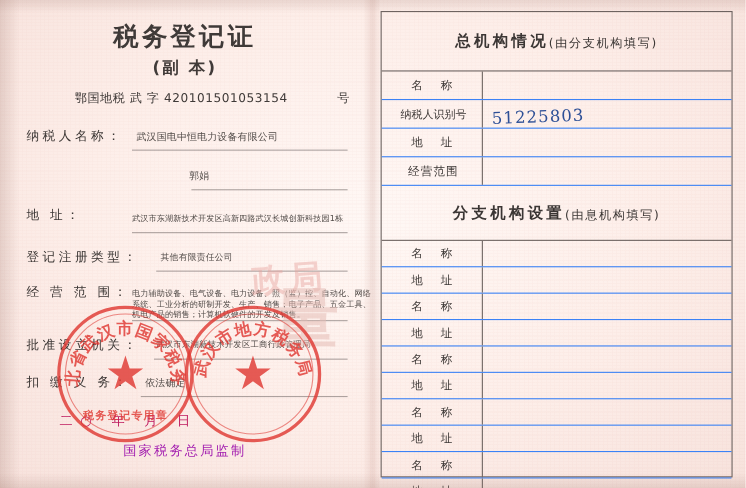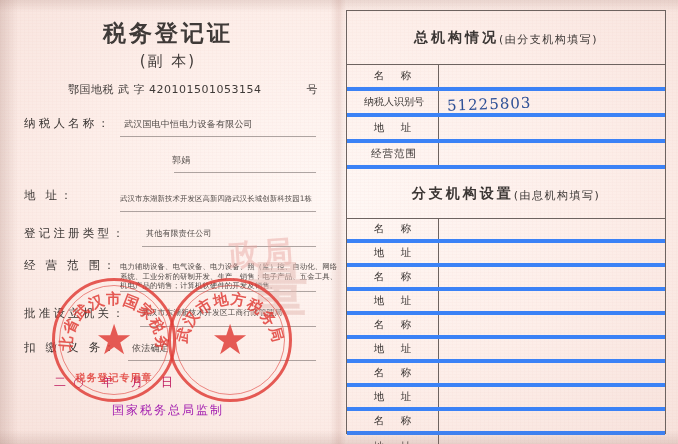--- a/index.html
+++ b/index.html
@@ -75,21 +75,21 @@
     font-weight: bold;
     letter-spacing: 3px;
     color: #3f3a38;
   }
   .title-sub {
     position: absolute;
     left: 0; right: 0;
     top: 52px;
     text-align: center;
     font-size: 15px;
-    font-weight: normal;
+    font-weight: bold;
     letter-spacing: 2px;
     color: #413b39;
   }
   .serial-row {
     position: absolute;
     left: 68px;
     top: 82px;
     width: 250px;
     font-size: 11px;
     color: #3f3a38;
@@ -244,21 +244,21 @@
     width: 320px; height: 424px;
   }
   .tbl {
     position: absolute;
     inset: 0;
     border: 1px solid #6d6360;
     box-sizing: border-box;
   }
   .trow {
     display: flex;
-    border-bottom: 4px solid #3b82f6;
+    border-bottom: 1px solid #3b82f6;
     box-sizing: border-box;
   }
   .trow:last-child { border-bottom: none; }
   .tcell-label {
     width: 92px;
     box-sizing: border-box;
     border-right: 1px solid #6d6360;
     display: flex;
     align-items: center;
     justify-content: center;

